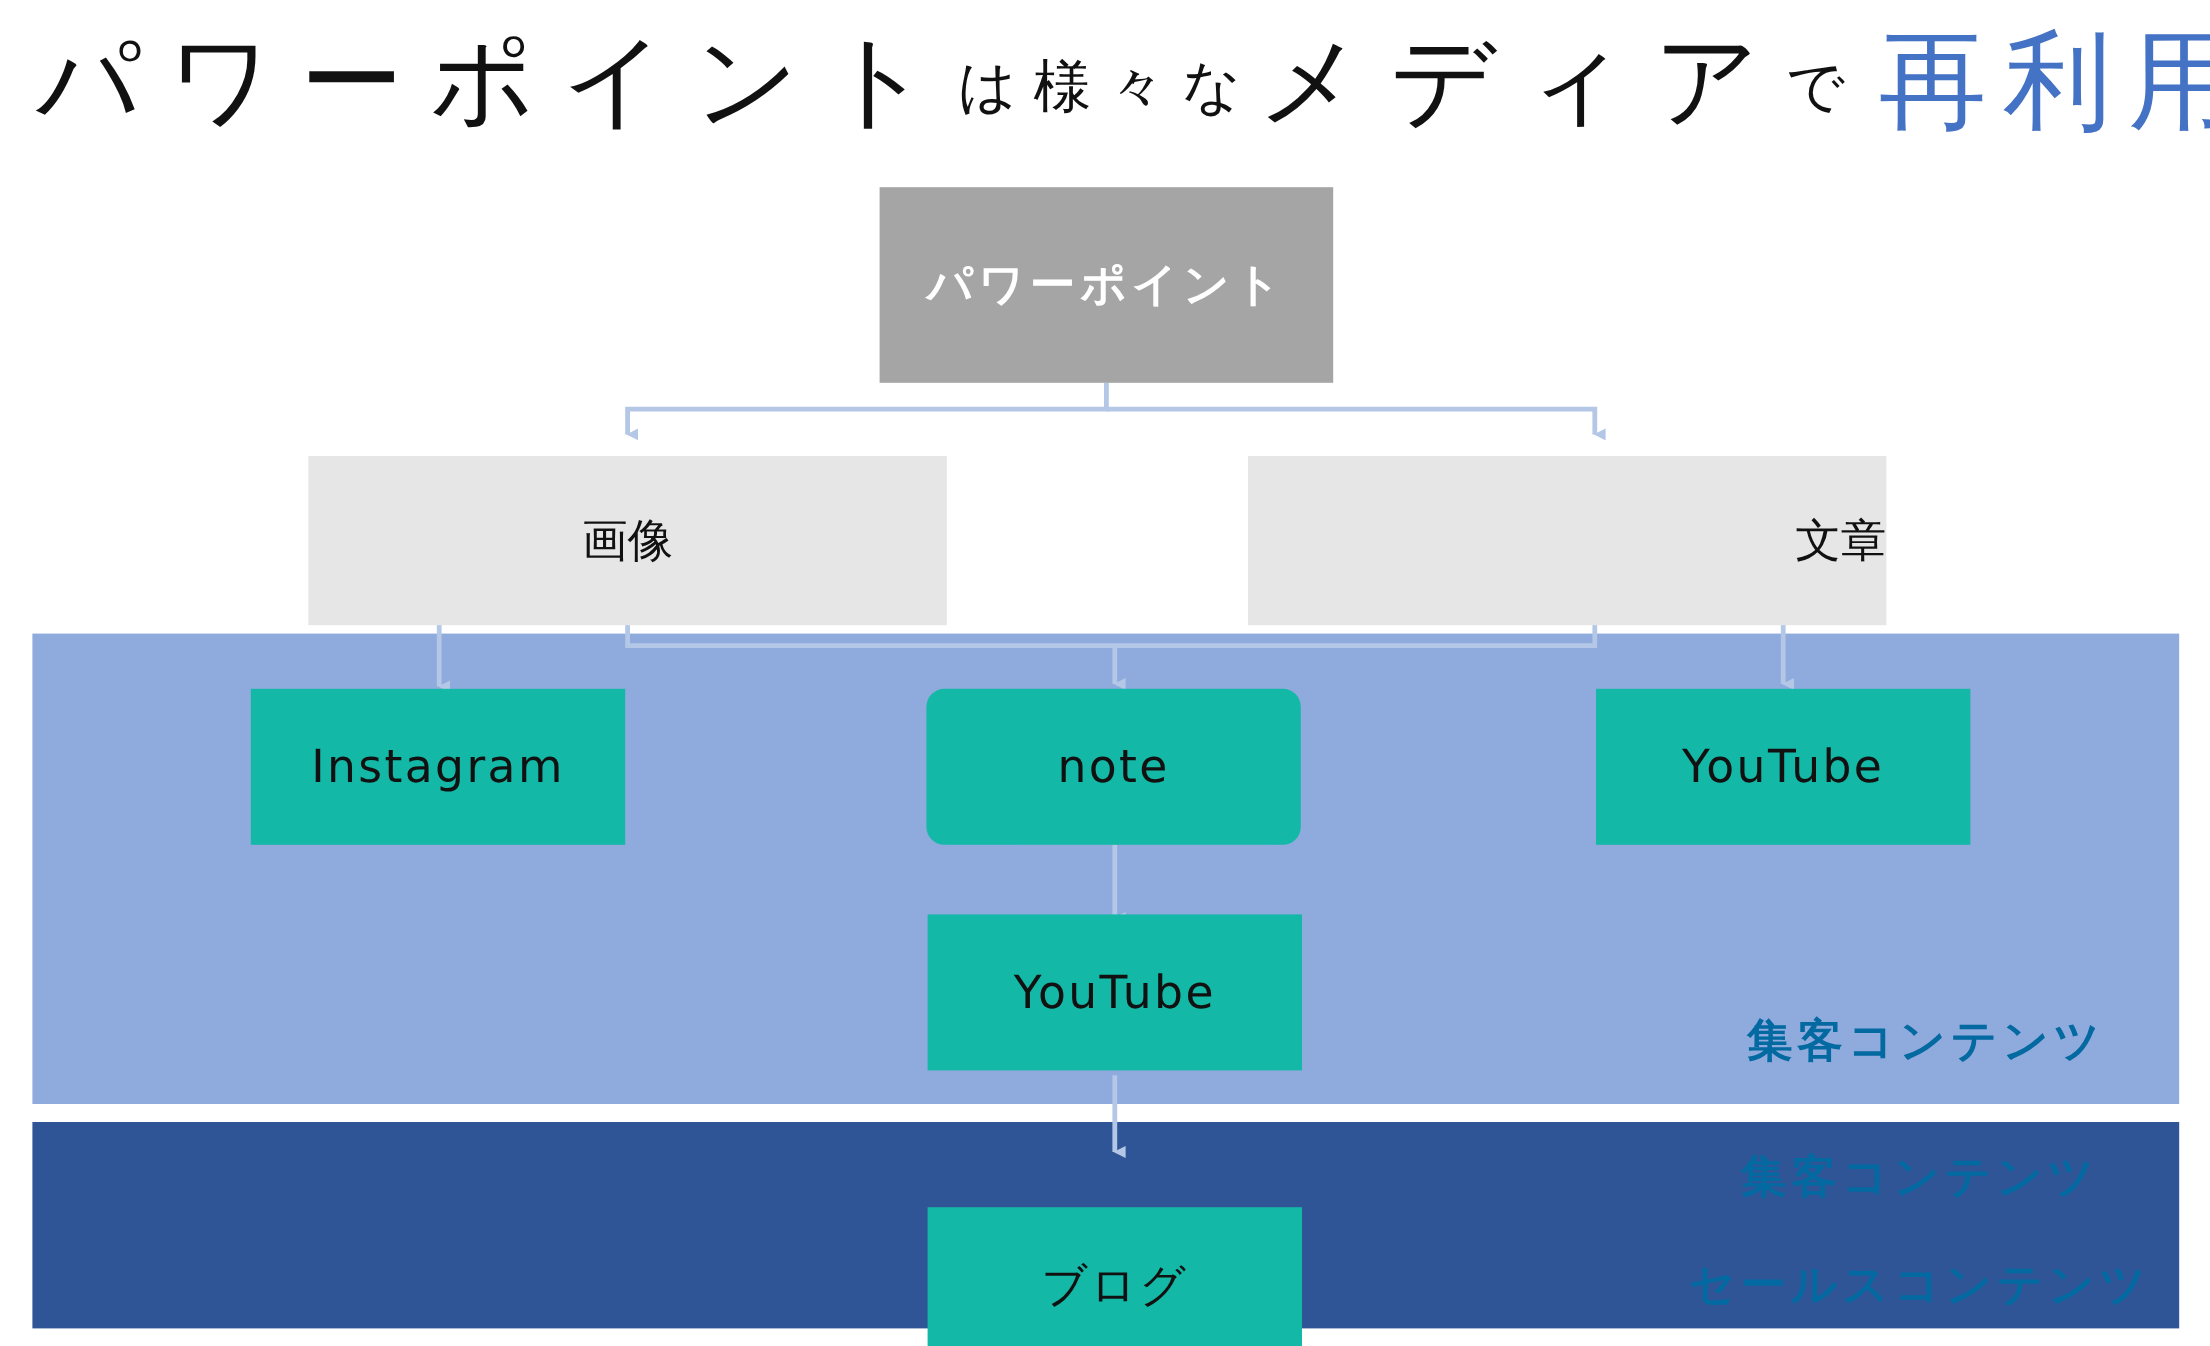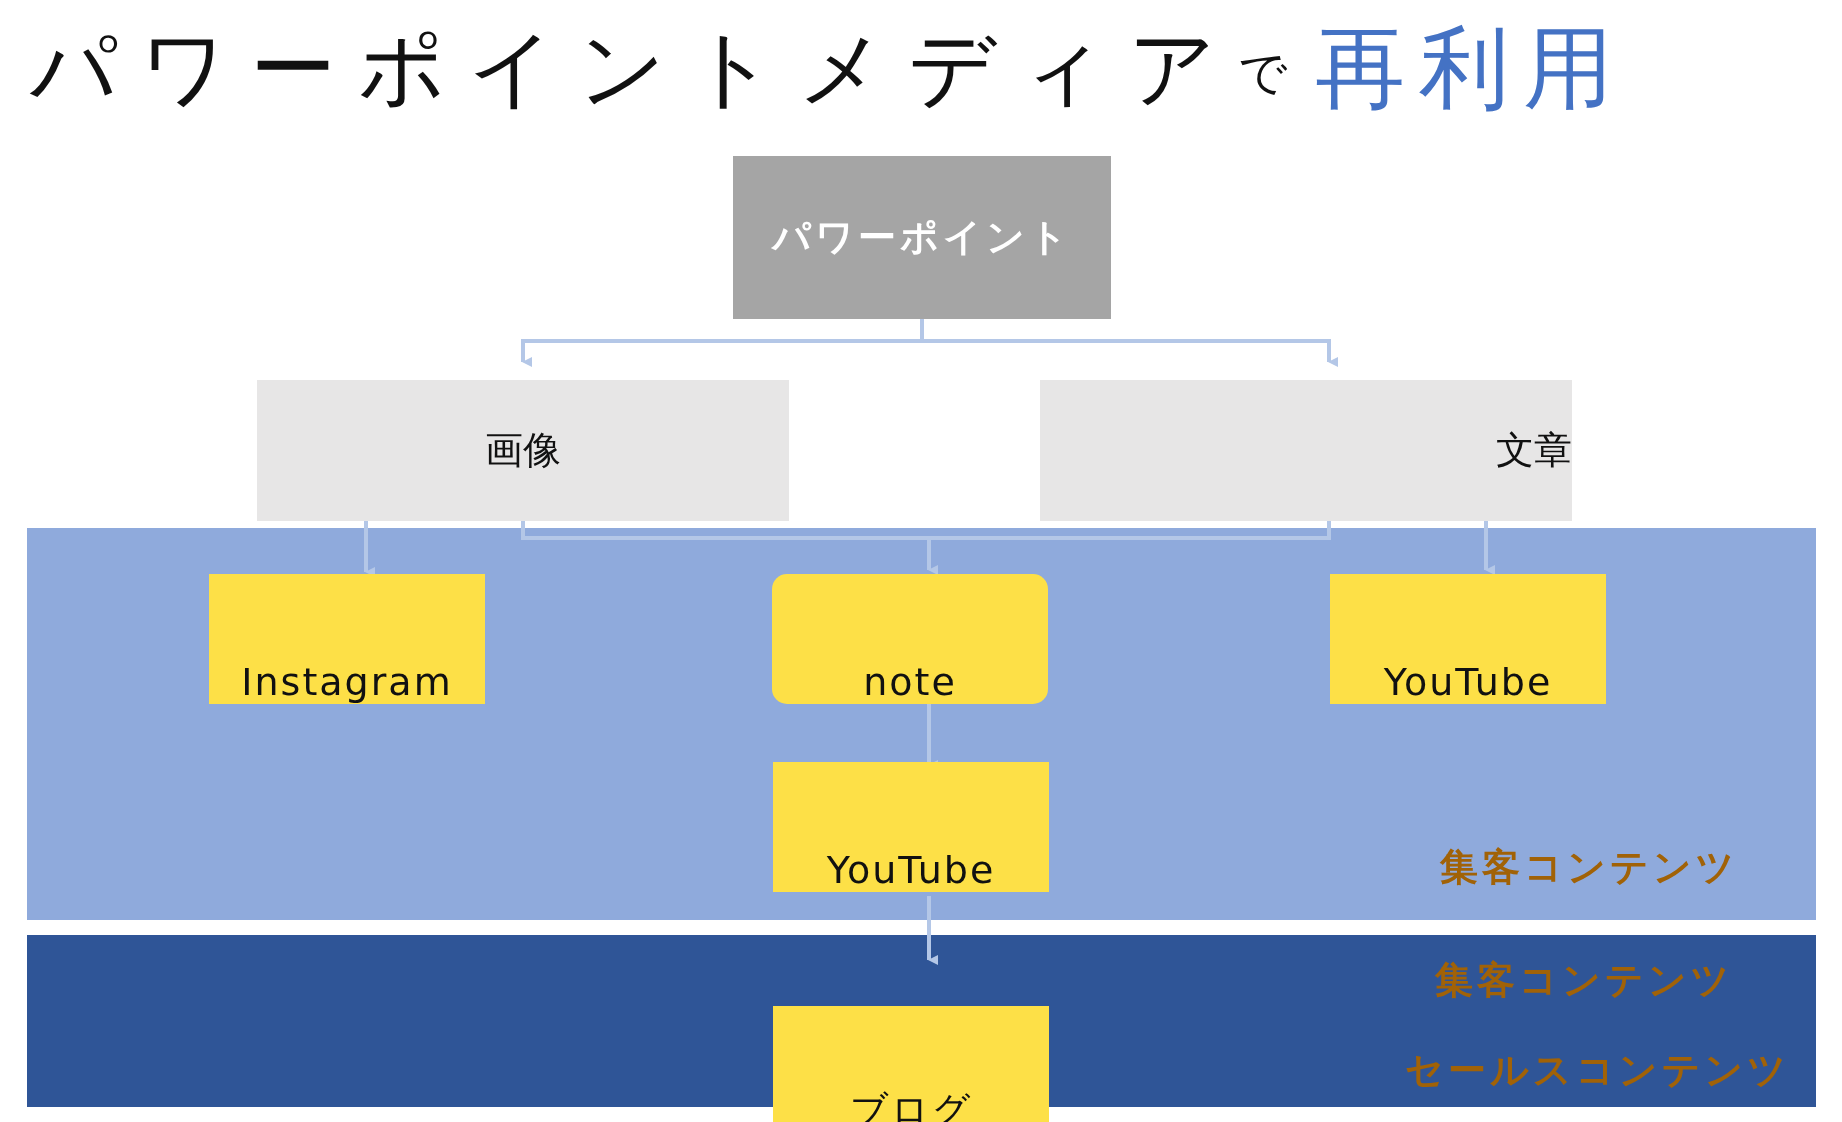--- a/index.html
+++ b/index.html
@@ -9,29 +9,30 @@
            display:flex; align-items:flex-end; color:#111; }
   .title .big { font-size:86px; letter-spacing:22px; line-height:100px; font-weight:300; }
   .title .small { font-size:48px; letter-spacing:14px; line-height:80px; font-weight:300; padding-bottom:6px; }
   .title .accent { font-size:90px; letter-spacing:14px; line-height:100px; color:#4472c4; font-weight:300; margin-left:14px; }
   .band { position:absolute; left:27px; width:1789px; }
   .band-light { top:528px; height:392px; background:#8faadc; }
   .band-dark { top:935px; height:172px; background:#2f5597; }
   .box { position:absolute; display:flex; align-items:center; justify-content:center; color:#111; }
   .box-root { left:733px; top:156px; width:378px; height:163px; background:#a5a5a5; color:#fff; font-weight:bold; font-size:38px; letter-spacing:4px; }
   .box-gray { background:#e7e6e6; font-size:38px; top:364px; height:141px; width:532px;margin-top:16px; }
-  .box-light { background:#fde047; font-size:38px; letter-spacing:2px; width:276px; height:130px;align-items:flex-end; }
-  .label { position:absolute; color:#a16207; font-weight:bold; font-size:38px; letter-spacing:4px; white-space:nowrap; }
+  .box-light { background:#14b8a6; font-size:38px; letter-spacing:2px; width:312px; height:130px; }
+  .label { position:absolute; color:#0369a1; font-weight:bold; font-size:38px; letter-spacing:4px; text-align:center; white-space:nowrap; }
   svg.conn { position:absolute; left:0; top:0; }
 </style>
 </head>
 <body>
 
 <div class="title">
   <span class="big">パワーポイント</span>
+  <span class="small">は様々な</span>
   <span class="big">メディア</span>
   <span class="small">で</span>
   <span class="accent">再利用</span>
 </div>
 
 <div class="band band-light"></div>
 <div class="band band-dark"></div>
 
 <svg class="conn" width="1842" height="1122">
   <defs>

